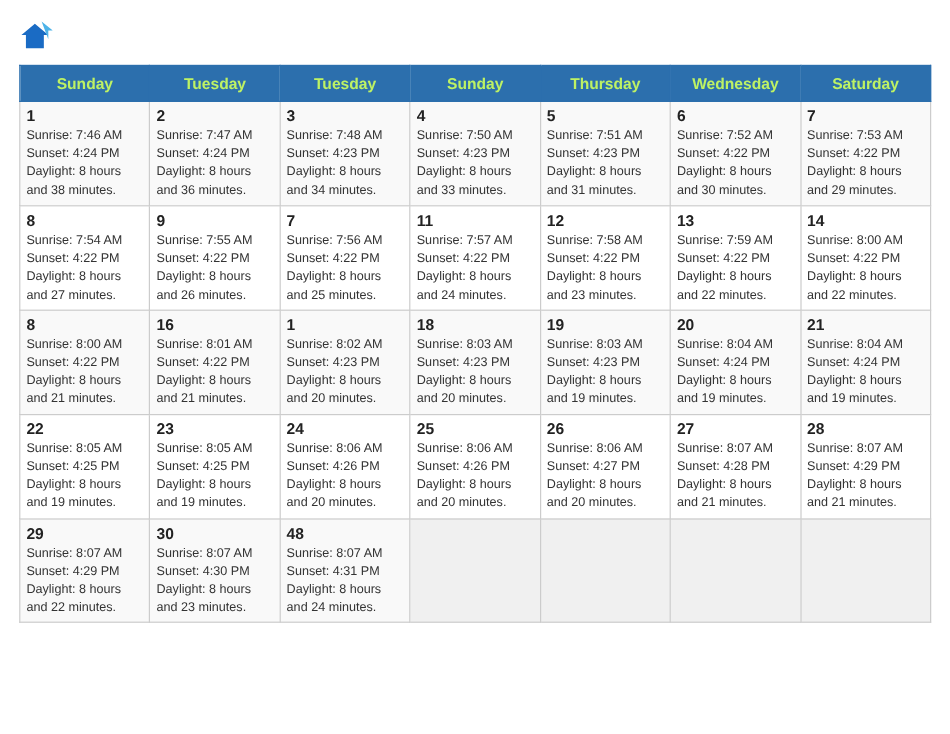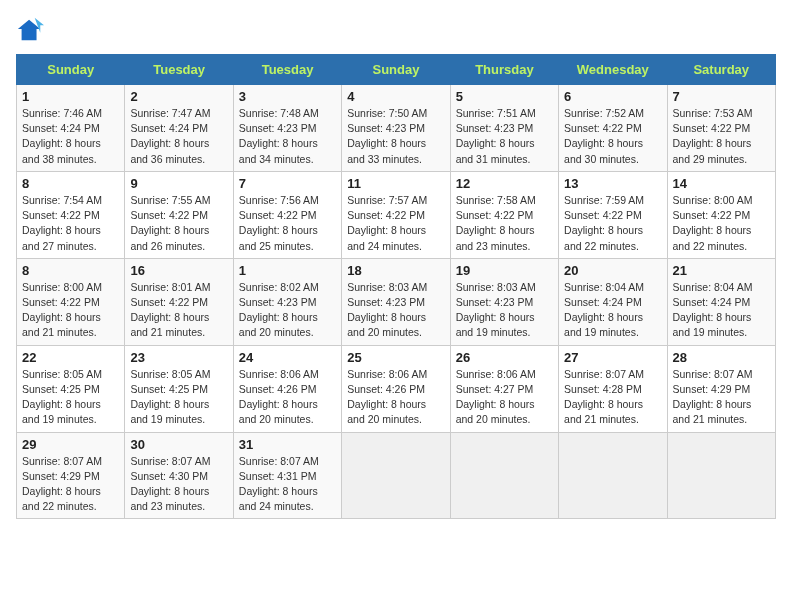--- a/index.html
+++ b/index.html
@@ -238,21 +238,21 @@
       <tr>
         <td>
           <span class="day-num">29</span>
           <div class="day-info">Sunrise: 8:07 AM<br>Sunset: 4:29 PM<br>Daylight: 8 hours and 22 minutes.</div>
         </td>
         <td>
           <span class="day-num">30</span>
           <div class="day-info">Sunrise: 8:07 AM<br>Sunset: 4:30 PM<br>Daylight: 8 hours and 23 minutes.</div>
         </td>
         <td>
-          <span class="day-num">31</span>
+          <span class="day-num">48</span>
           <div class="day-info">Sunrise: 8:07 AM<br>Sunset: 4:31 PM<br>Daylight: 8 hours and 24 minutes.</div>
         </td>
         <td class="empty-cell"></td>
         <td class="empty-cell"></td>
         <td class="empty-cell"></td>
         <td class="empty-cell"></td>
       </tr>
     </tbody>
 </table>
 

